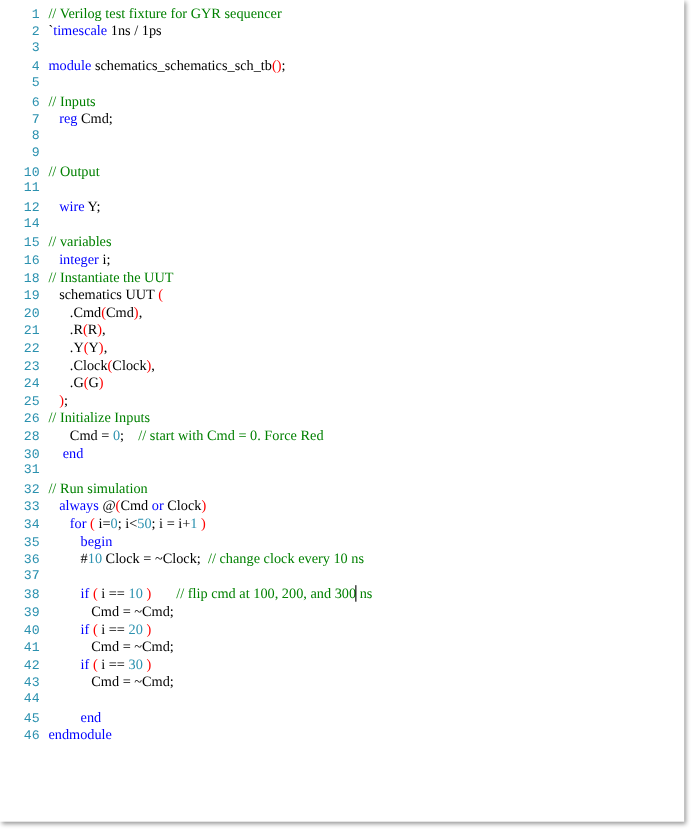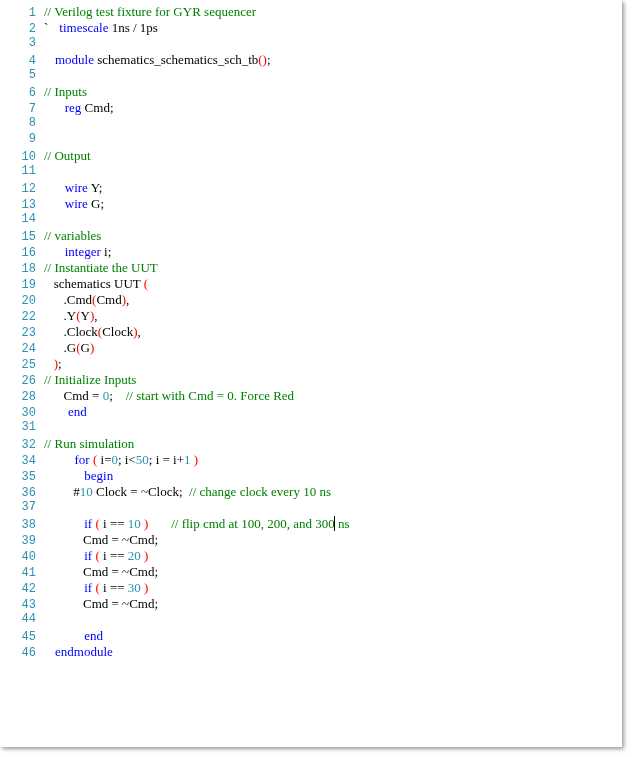--- a/index.html
+++ b/index.html
@@ -37,21 +37,21 @@
   padding-right: 8px;
   color: #2b91af;
   font-size: 12px;
   flex-shrink: 0;
 }
 .code {
   flex: 1;
   font-family: Liberation Serif, serif;
 }
 .c-comment { color: #008000; }
-.c-keyword { color: #0000ff; margin-left: 11px; }
+.c-keyword { color: #0000ff; }
 .c-paren   { color: #ff0000; }
 .c-num     { color: #2b91af; }
 .c-default { color: #000000; }
 .cursor {
   border-left: 1px solid #000;
   margin-left: -1px;
 }
 </style>
 </head>
 <body>
@@ -63,36 +63,37 @@
       <div class="line"><div class="gutter">3</div><div class="code"></div></div>
       <div class="line"><div class="gutter">4</div><div class="code"><span class="c-keyword">module</span><span class="c-default"> schematics_schematics_sch_tb</span><span class="c-paren">()</span><span class="c-default">;</span></div></div>
       <div class="line"><div class="gutter">5</div><div class="code"></div></div>
       <div class="line"><div class="gutter">6</div><div class="code"><span class="c-comment">// Inputs</span></div></div>
       <div class="line"><div class="gutter">7</div><div class="code"><span class="c-default">   </span><span class="c-keyword">reg</span><span class="c-default"> Cmd;</span></div></div>
       <div class="line"><div class="gutter">8</div></div>
       <div class="line"><div class="gutter">9</div><div class="code"></div></div>
       <div class="line"><div class="gutter">10</div><div class="code"><span class="c-comment">// Output</span></div></div>
       <div class="line"><div class="gutter">11</div></div>
       <div class="line"><div class="gutter">12</div><div class="code"><span class="c-default">   </span><span class="c-keyword">wire</span><span class="c-default"> Y;</span></div></div>
-      <div class="line"><div class="gutter">13</div><div class="code"><span class="c-default">   </span><span class="c-keyword">wire</span><span class="c-default"> G;</span></div></div>
       <div class="line"><div class="gutter">14</div><div class="code"></div></div>
       <div class="line"><div class="gutter">15</div><div class="code"><span class="c-comment">// variables</span></div></div>
       <div class="line"><div class="gutter">16</div><div class="code"><span class="c-default">   </span><span class="c-keyword">integer</span><span class="c-default"> i;</span></div></div>
       <div class="line"><div class="gutter">18</div><div class="code"><span class="c-comment">// Instantiate the UUT</span></div></div>
       <div class="line"><div class="gutter">19</div><div class="code"><span class="c-default">   schematics UUT </span><span class="c-paren">(</span></div></div>
       <div class="line"><div class="gutter">20</div><div class="code"><span class="c-default">      .Cmd</span><span class="c-paren">(</span><span class="c-default">Cmd</span><span class="c-paren">)</span><span class="c-default">,</span></div></div>
+      <div class="line"><div class="gutter">21</div><div class="code"><span class="c-default">      .R</span><span class="c-paren">(</span><span class="c-default">R</span><span class="c-paren">)</span><span class="c-default">,</span></div></div>
       <div class="line"><div class="gutter">22</div><div class="code"><span class="c-default">      .Y</span><span class="c-paren">(</span><span class="c-default">Y</span><span class="c-paren">)</span><span class="c-default">,</span></div></div>
       <div class="line"><div class="gutter">23</div><div class="code"><span class="c-default">      .Clock</span><span class="c-paren">(</span><span class="c-default">Clock</span><span class="c-paren">)</span><span class="c-default">,</span></div></div>
       <div class="line"><div class="gutter">24</div><div class="code"><span class="c-default">      .G</span><span class="c-paren">(</span><span class="c-default">G</span><span class="c-paren">)</span></div></div>
       <div class="line"><div class="gutter">25</div><div class="code"><span class="c-default">   </span><span class="c-paren">)</span><span class="c-default">;</span></div></div>
       <div class="line"><div class="gutter">26</div><div class="code"><span class="c-comment">// Initialize Inputs</span></div></div>
       <div class="line"><div class="gutter">28</div><div class="code"><span class="c-default">      Cmd = </span><span class="c-num">0</span><span class="c-default">;    </span><span class="c-comment">// start with Cmd = 0. Force Red</span></div></div>
       <div class="line"><div class="gutter">30</div><div class="code"><span class="c-default">    </span><span class="c-keyword">end</span></div></div>
       <div class="line"><div class="gutter">31</div><div class="code"></div></div>
       <div class="line"><div class="gutter">32</div><div class="code"><span class="c-comment">// Run simulation</span></div></div>
+      <div class="line"><div class="gutter">33</div><div class="code"><span class="c-default">   </span><span class="c-keyword">always</span><span class="c-default"> @</span><span class="c-paren">(</span><span class="c-default">Cmd </span><span class="c-keyword">or</span><span class="c-default"> Clock</span><span class="c-paren">)</span></div></div>
       <div class="line"><div class="gutter">34</div><div class="code"><span class="c-default">      </span><span class="c-keyword">for</span><span class="c-default"> </span><span class="c-paren">(</span><span class="c-default"> i=</span><span class="c-num">0</span><span class="c-default">; i&lt;</span><span class="c-num">50</span><span class="c-default">; i = i+</span><span class="c-num">1</span><span class="c-default"> </span><span class="c-paren">)</span></div></div>
       <div class="line"><div class="gutter">35</div><div class="code"><span class="c-default">         </span><span class="c-keyword">begin</span></div></div>
       <div class="line"><div class="gutter">36</div><div class="code"><span class="c-default">         #</span><span class="c-num">10</span><span class="c-default"> Clock = ~Clock;  </span><span class="c-comment">// change clock every 10 ns</span></div></div>
       <div class="line"><div class="gutter">37</div><div class="code"></div></div>
       <div class="line"><div class="gutter">38</div><div class="code"><span class="c-default">         </span><span class="c-keyword">if</span><span class="c-default"> </span><span class="c-paren">(</span><span class="c-default"> i == </span><span class="c-num">10</span><span class="c-default"> </span><span class="c-paren">)</span><span class="c-default">       </span><span class="c-comment">// flip cmd at 100, 200, and 300</span><span class="c-comment cursor"></span><span class="c-comment"> ns</span></div></div>
       <div class="line"><div class="gutter">39</div><div class="code"><span class="c-default">            Cmd = ~Cmd;</span></div></div>
       <div class="line"><div class="gutter">40</div><div class="code"><span class="c-default">         </span><span class="c-keyword">if</span><span class="c-default"> </span><span class="c-paren">(</span><span class="c-default"> i == </span><span class="c-num">20</span><span class="c-default"> </span><span class="c-paren">)</span></div></div>
       <div class="line"><div class="gutter">41</div><div class="code"><span class="c-default">            Cmd = ~Cmd;</span></div></div>
       <div class="line"><div class="gutter">42</div><div class="code"><span class="c-default">         </span><span class="c-keyword">if</span><span class="c-default"> </span><span class="c-paren">(</span><span class="c-default"> i == </span><span class="c-num">30</span><span class="c-default"> </span><span class="c-paren">)</span></div></div>
       <div class="line"><div class="gutter">43</div><div class="code"><span class="c-default">            Cmd = ~Cmd;</span></div></div>

